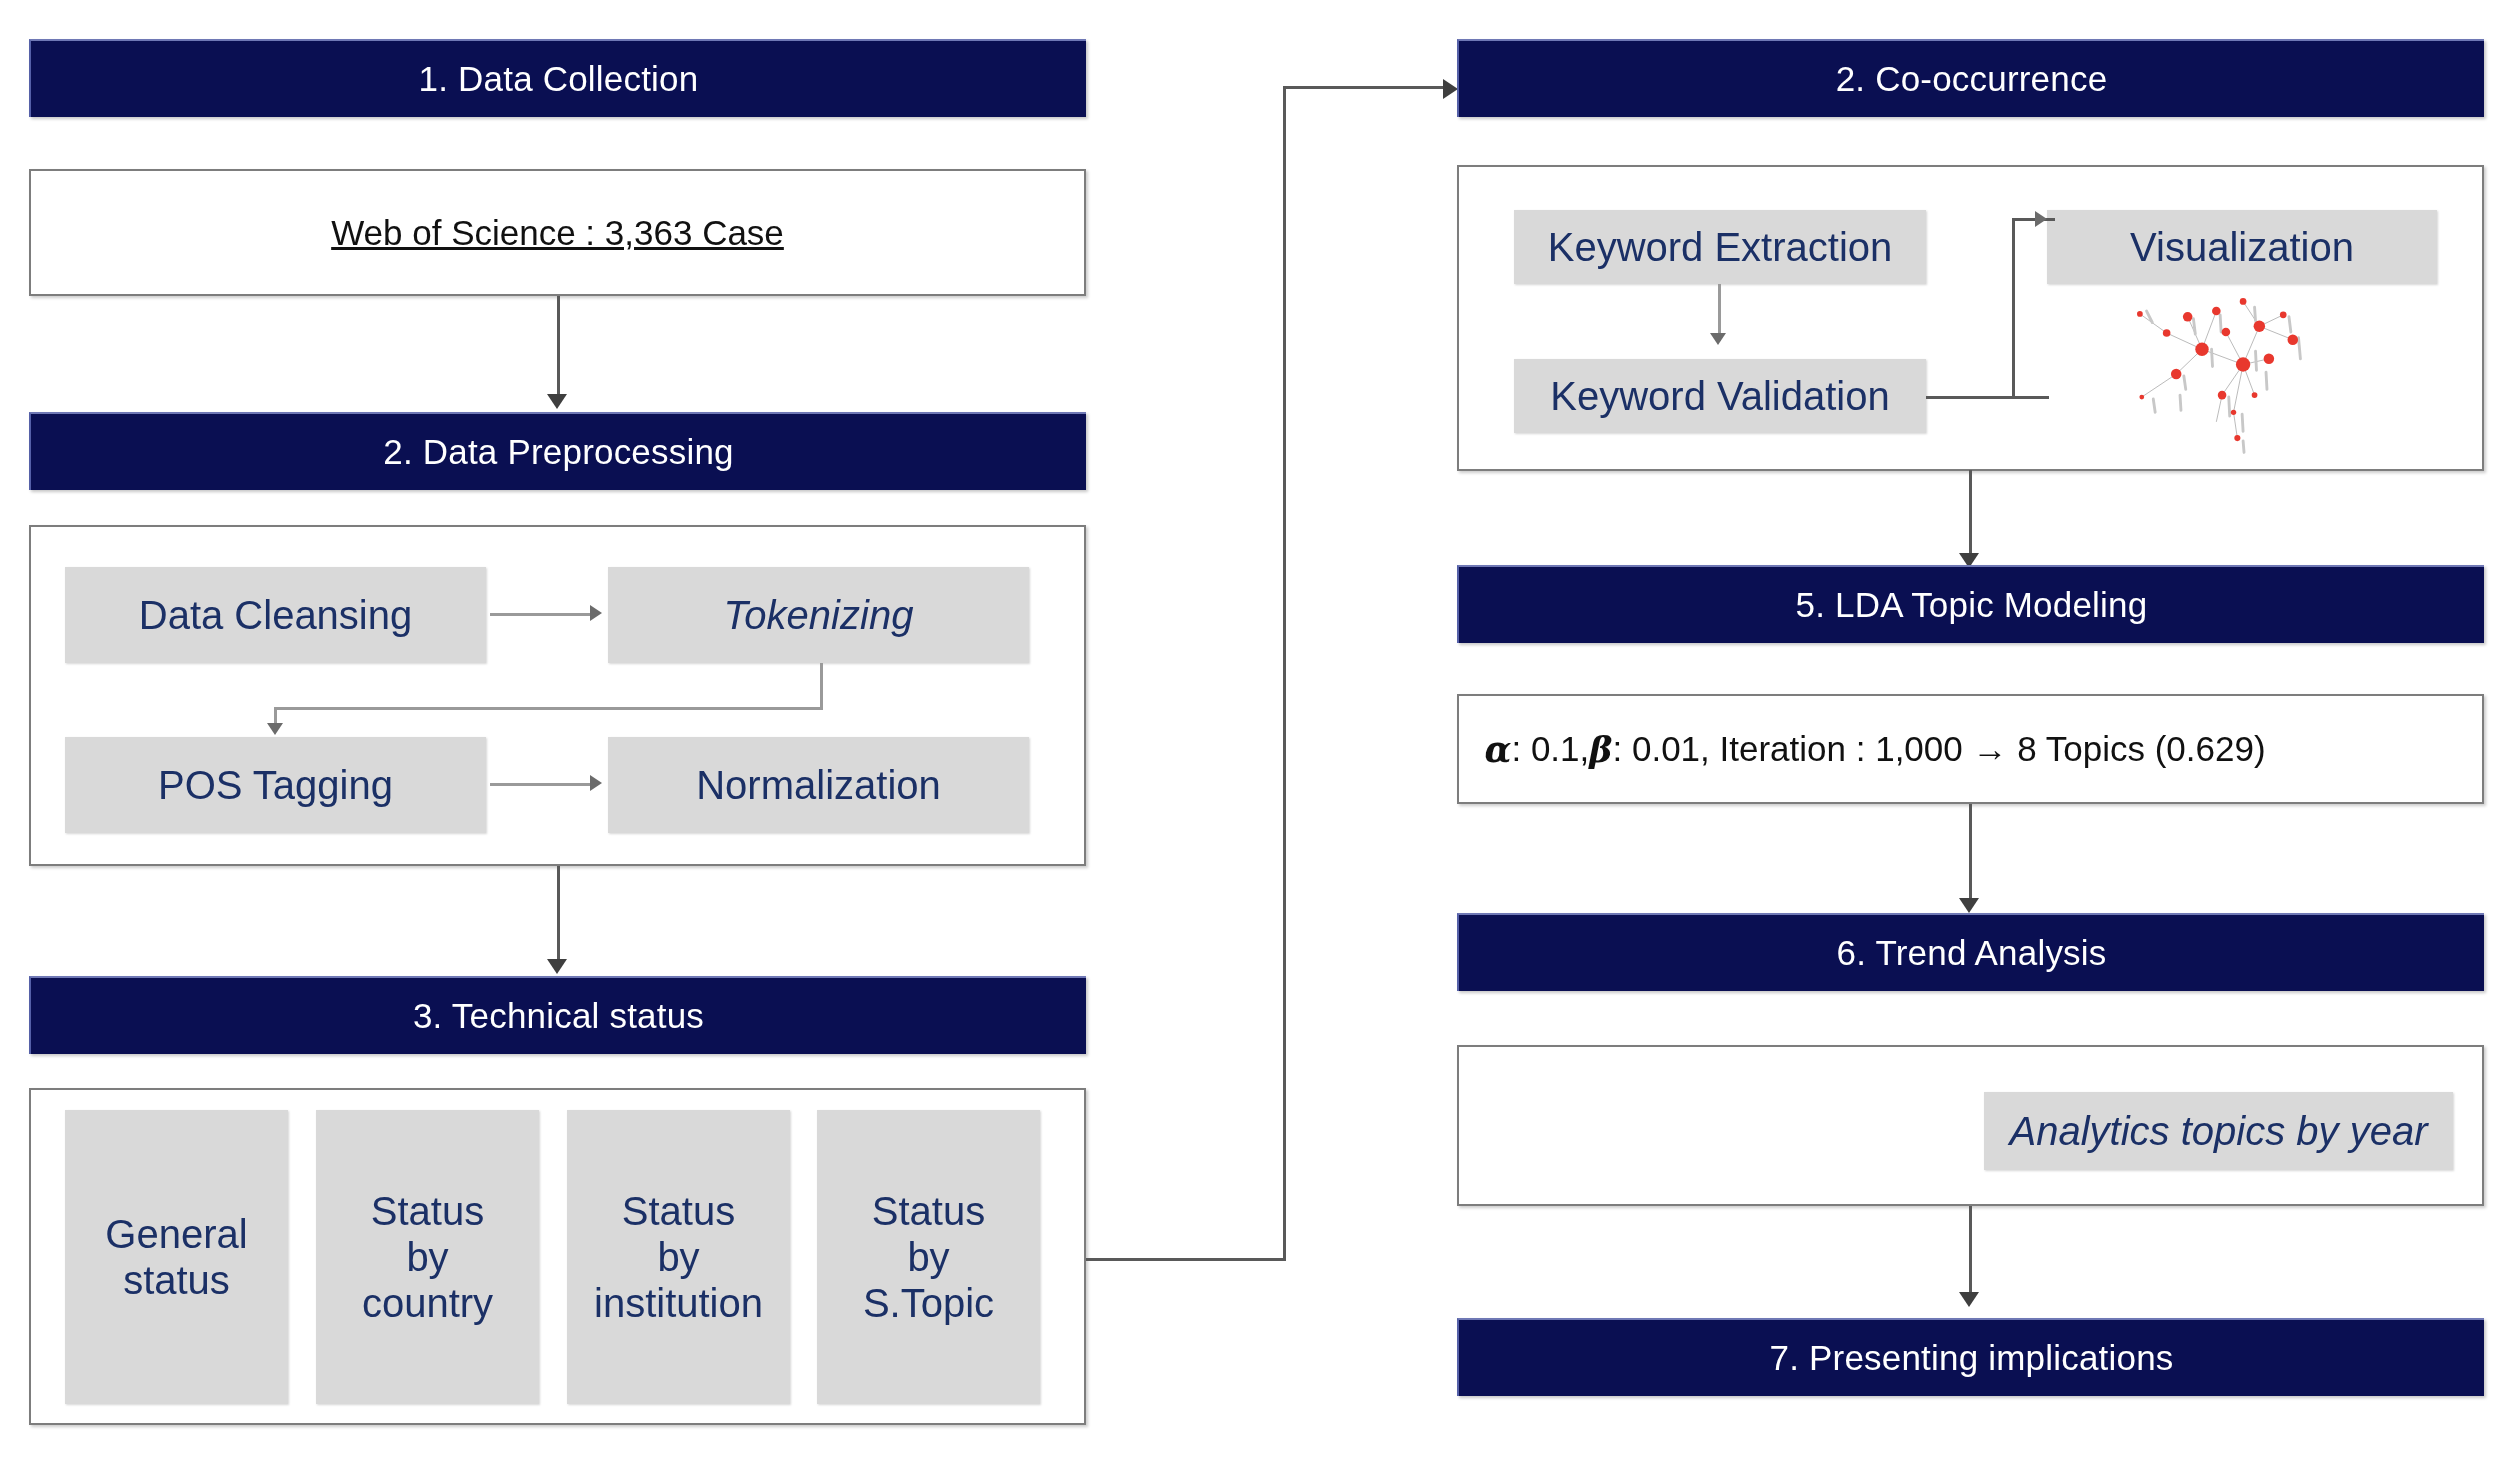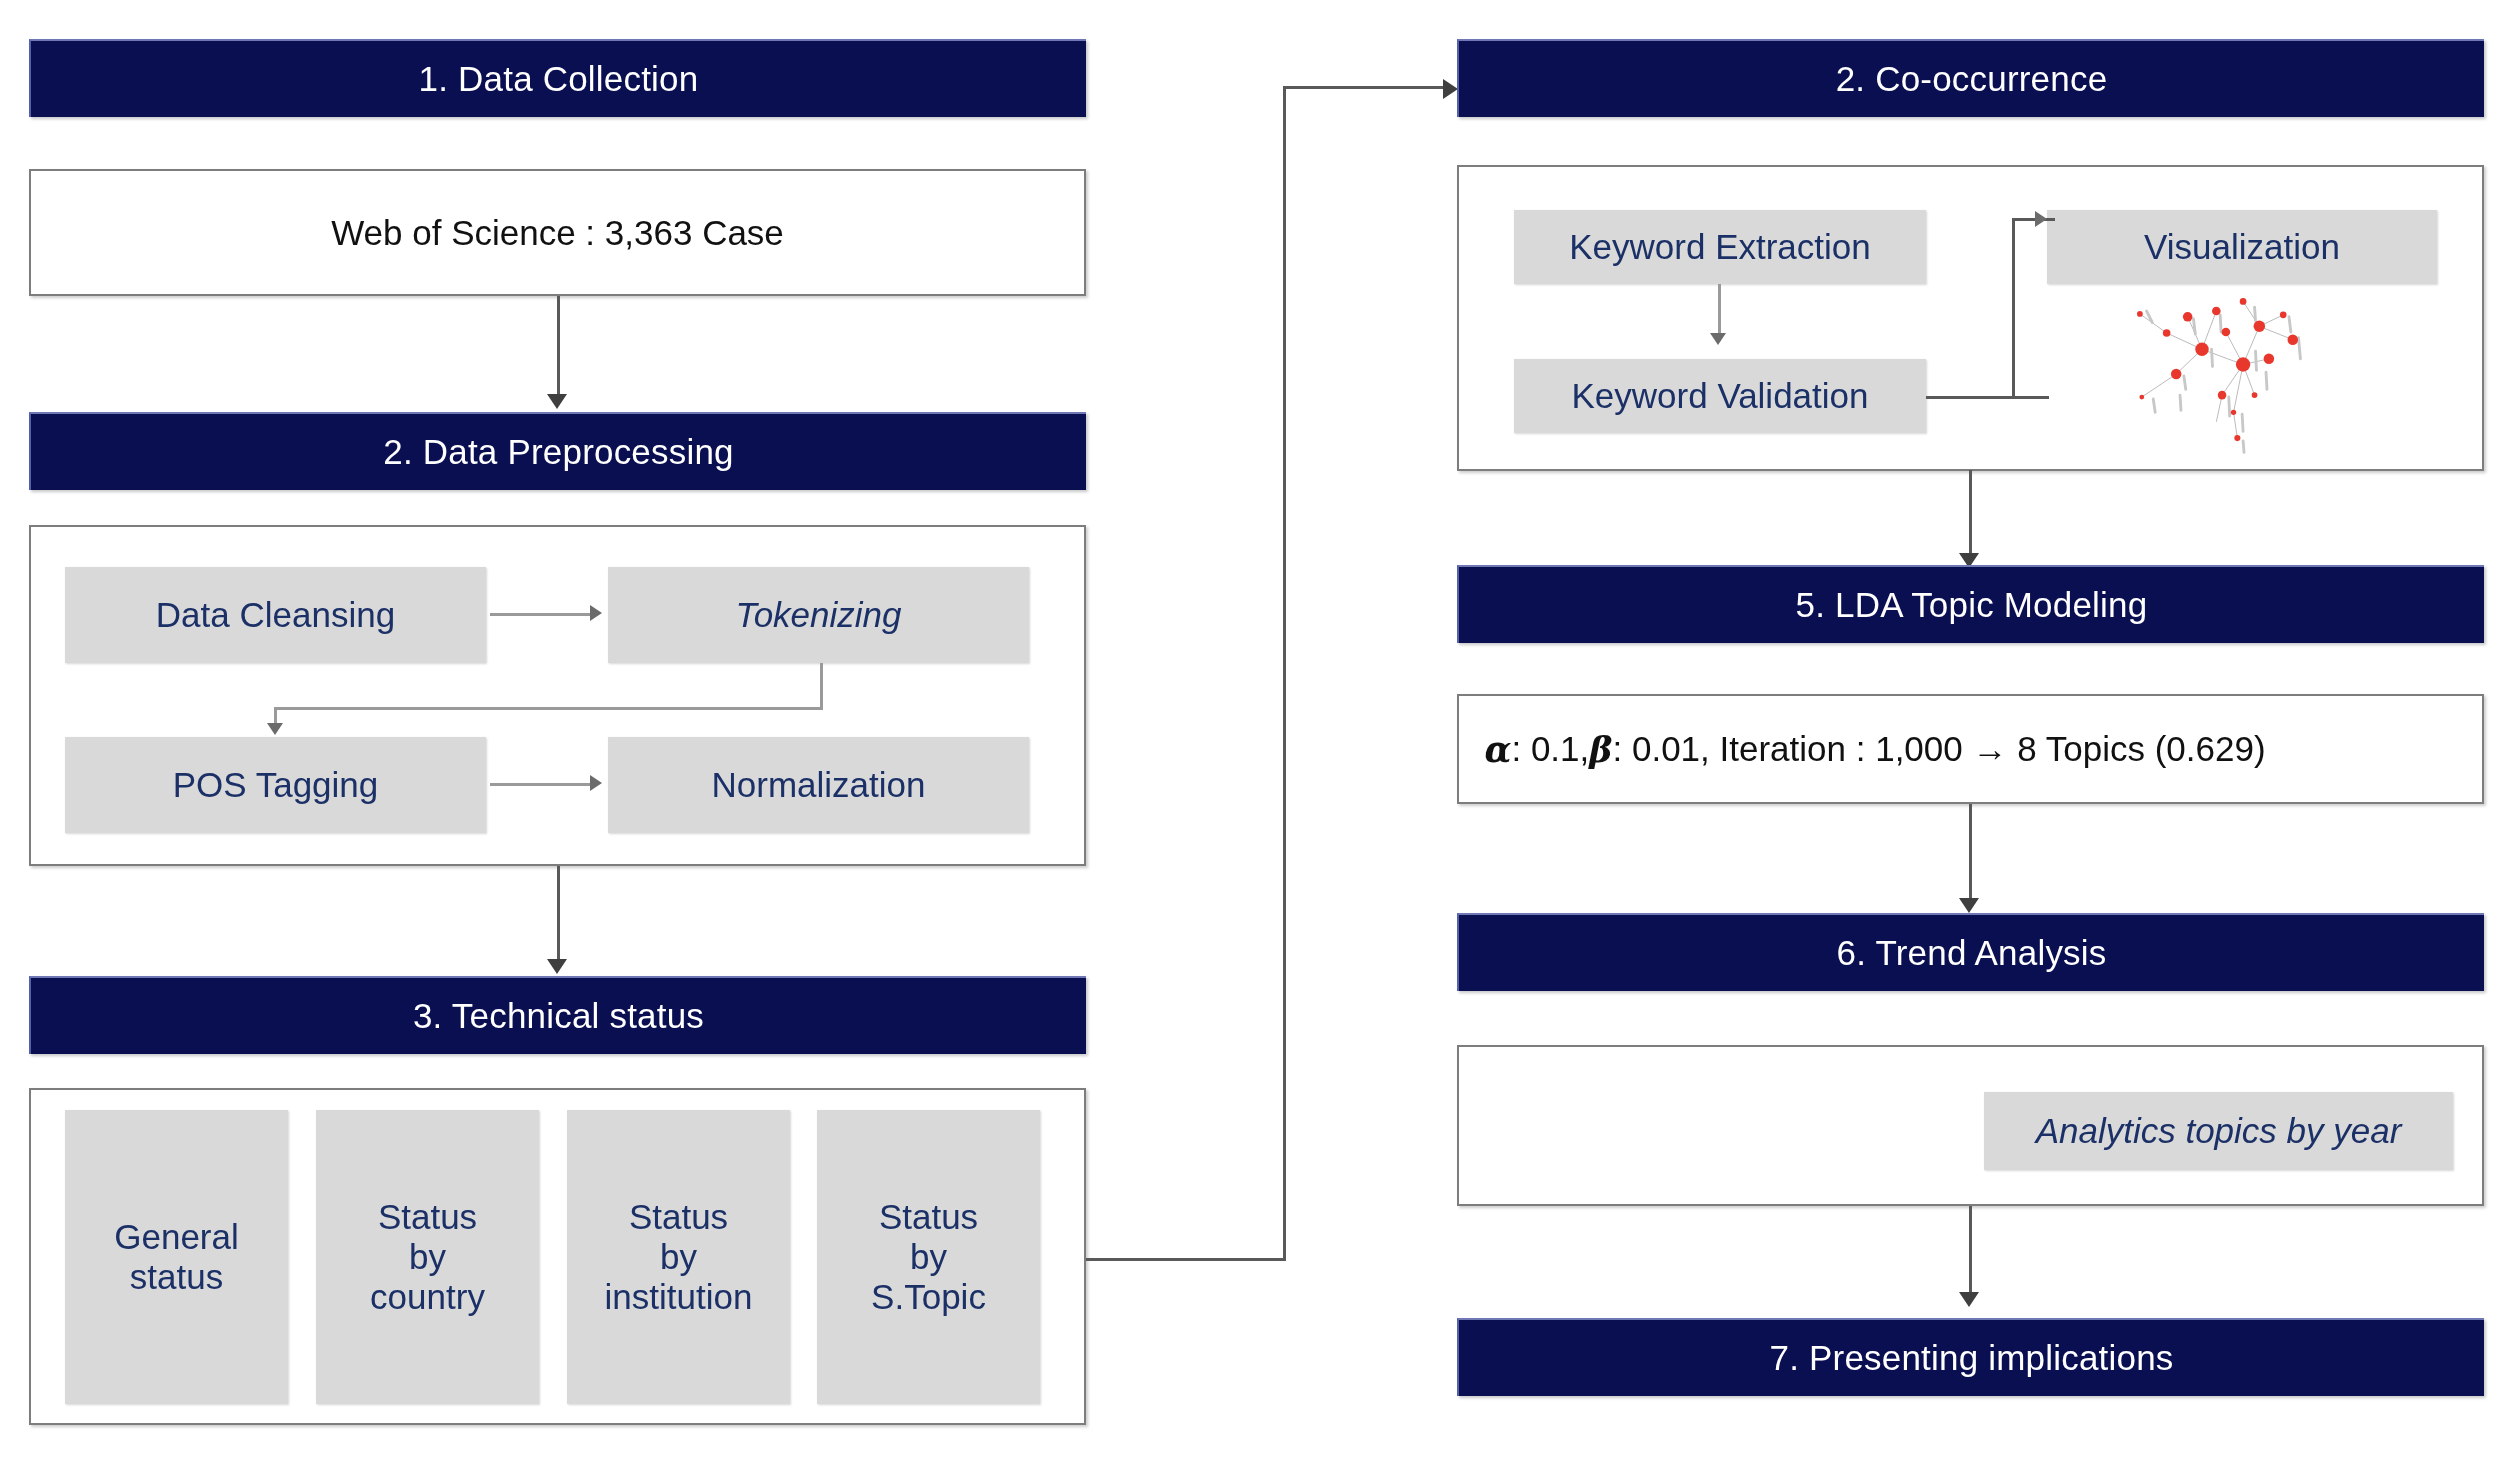--- a/index.html
+++ b/index.html
@@ -46,21 +46,21 @@
   }
 
   
   .chip {
     background: #d9d9d9;
     color: #1b3066;
     display: flex;
     align-items: center;
     justify-content: center;
     text-align: center;
-    font-size: 35px;
+    font-size: 40px;
     line-height: 1.15;
     box-shadow: 1px 1px 2px rgba(0,0,0,0.16);
   }
   .chip.multi { flex-direction: column; }
 
   
   .valuetext {
     display: flex;
     align-items: center;
     justify-content: center;
@@ -107,21 +107,21 @@
 </head>
 <body>
 
 <div id="stage">
 
   <div class="abs hdr" style="left:29px; top:39px; width:1057px; height:78px;">
     <span>1. Data Collection</span>
   </div>
 
   <div class="abs panel" style="left:29px; top:169px; width:1057px; height:127px;">
-    <div class="valuetext" style="width:100%; height:100%;">Web of Science : 3,363 Case</div>
+    <div class="valuetext" style="width:100%; height:100%;text-decoration:underline;">Web of Science : 3,363 Case</div>
   </div>
 
   <div class="ln v" style="left:557px; top:296px; height:106px;"></div>
   <div class="arrow-d" style="left:547px; top:394px;"></div>
 
   <div class="abs hdr" style="left:29px; top:412px; width:1057px; height:78px;">
     <span>2. Data Preprocessing</span>
   </div>
 
   <div class="abs panel" style="left:29px; top:525px; width:1057px; height:341px;">

